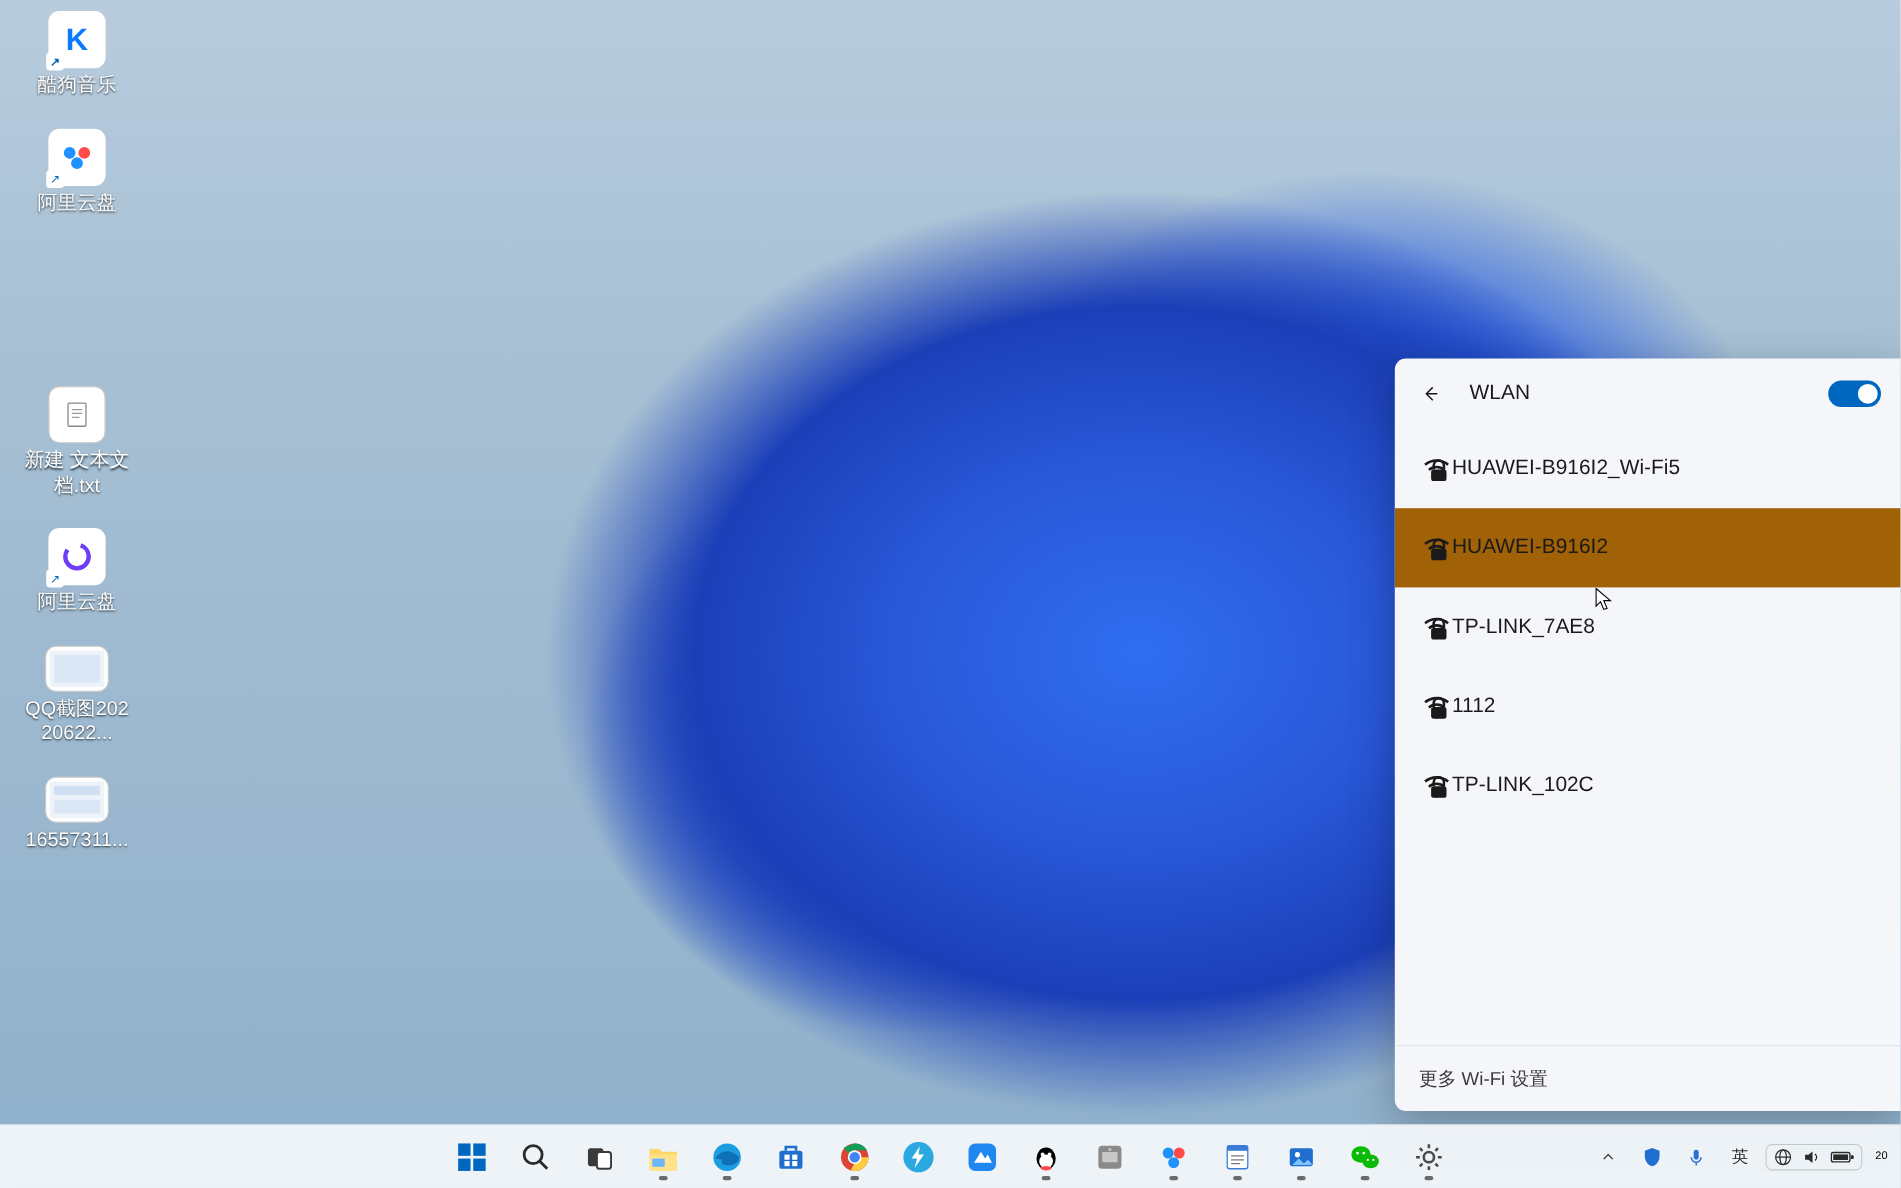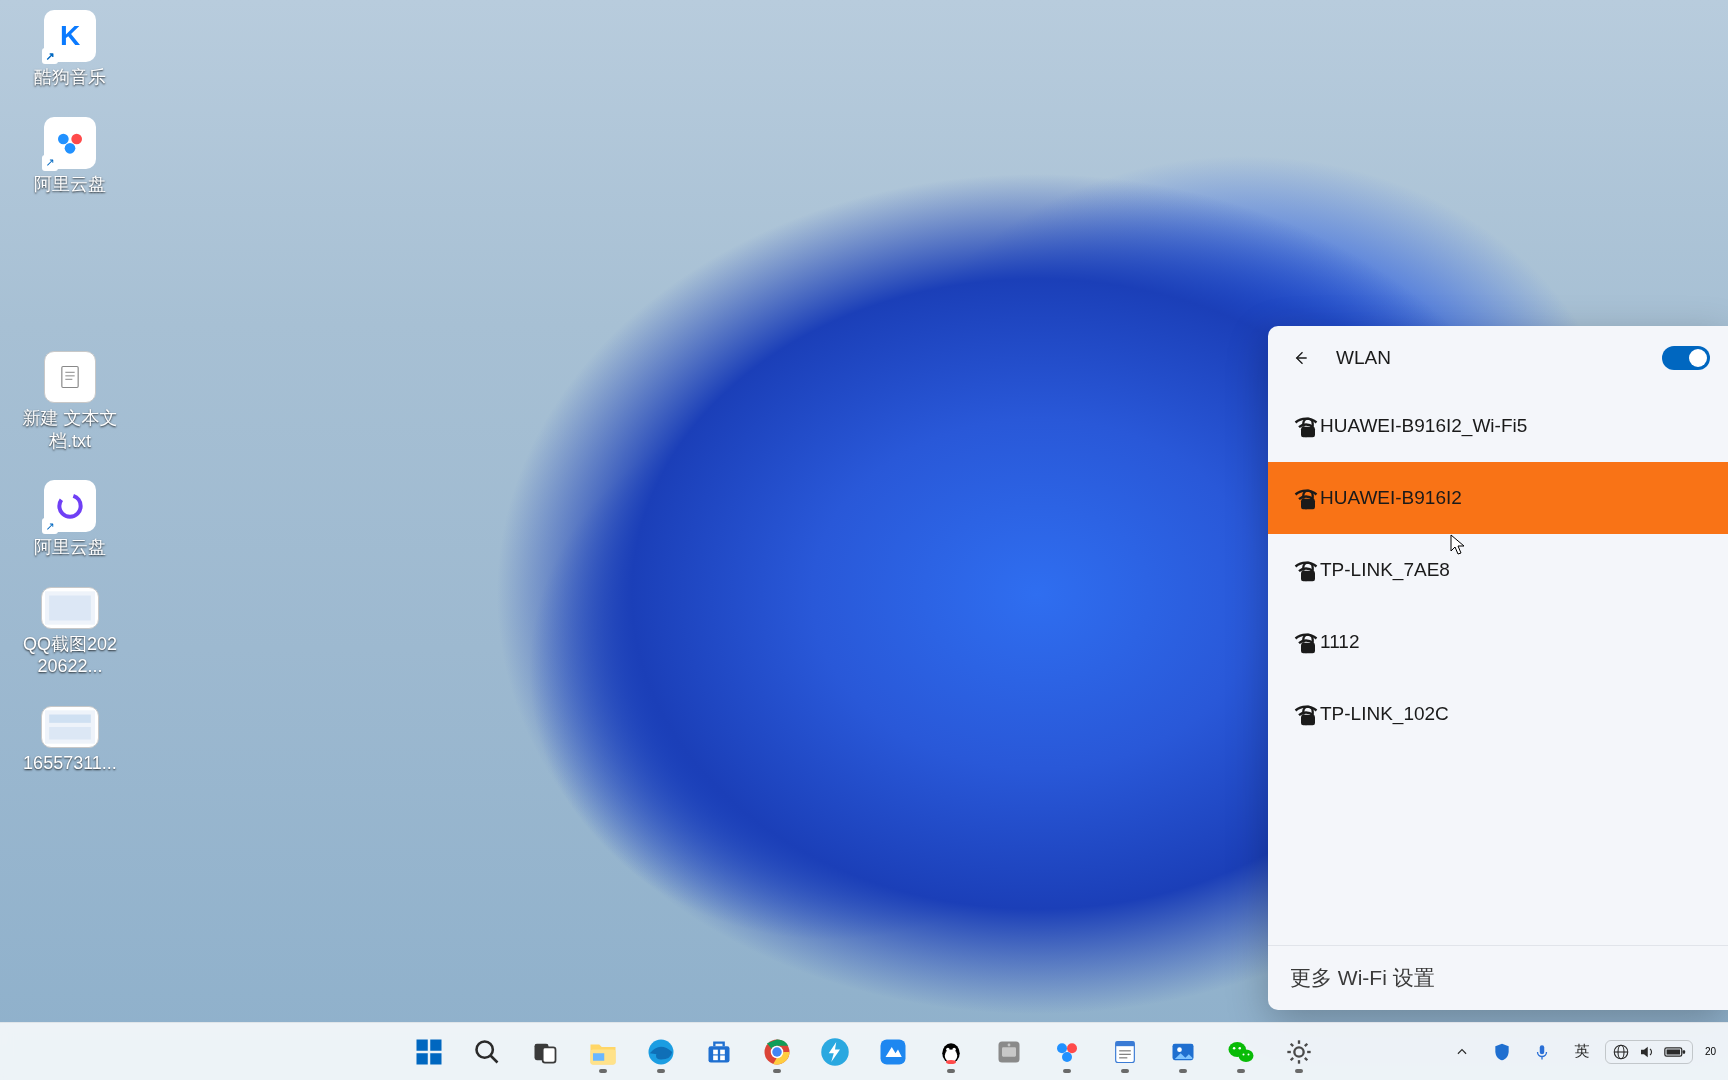--- a/index.html
+++ b/index.html
@@ -39,23 +39,23 @@
     color: #1a1a1a;
   }
   .fly-header { display:flex; align-items:center; padding: 14px 18px 14px 14px; gap: 18px; }
   .back-btn { width:36px; height:36px; border-radius:6px; display:flex; align-items:center; justify-content:center; cursor:pointer; }
   .fly-title { font-size: 19px; }
   .toggle-pill { margin-left:auto; width:48px; height:24px; border-radius:12px; background:#0067c0; position:relative; cursor:pointer; }
   .toggle-pill::after { content:""; position:absolute; right:3px; top:3px; width:18px; height:18px; border-radius:50%; background:#fff; }
 
   .net-list { flex:1; overflow:auto; }
   .net-item { display:flex; align-items:center; padding: 22px 24px; cursor:pointer; }
-  .net-item.hover { background:#f97316; }
+  .net-item.hover { background:#a16207; }
   .net-name { font-size: 19px; }
-  .more-link { padding: 18px 22px; border-top:1px solid #e1e4ea; color:#3a3a3a; font-size:21px; cursor:pointer; }
+  .more-link { padding: 18px 22px; border-top:1px solid #e1e4ea; color:#3a3a3a; font-size:17px; cursor:pointer; }
 
   
   .wifi-glyph { width:28px; height:28px; position:relative; display:flex; align-items:flex-end; justify-content:center; }
   .wifi-glyph svg { width:28px; height:28px; }
   .lock-mini { position:absolute; right:-2px; bottom:-2px; width:12px; height:12px; }
 
   
   .taskbar {
     position:absolute; left:0; right:0; bottom:0; height:58px;
     background: rgba(243,246,250,.94);

